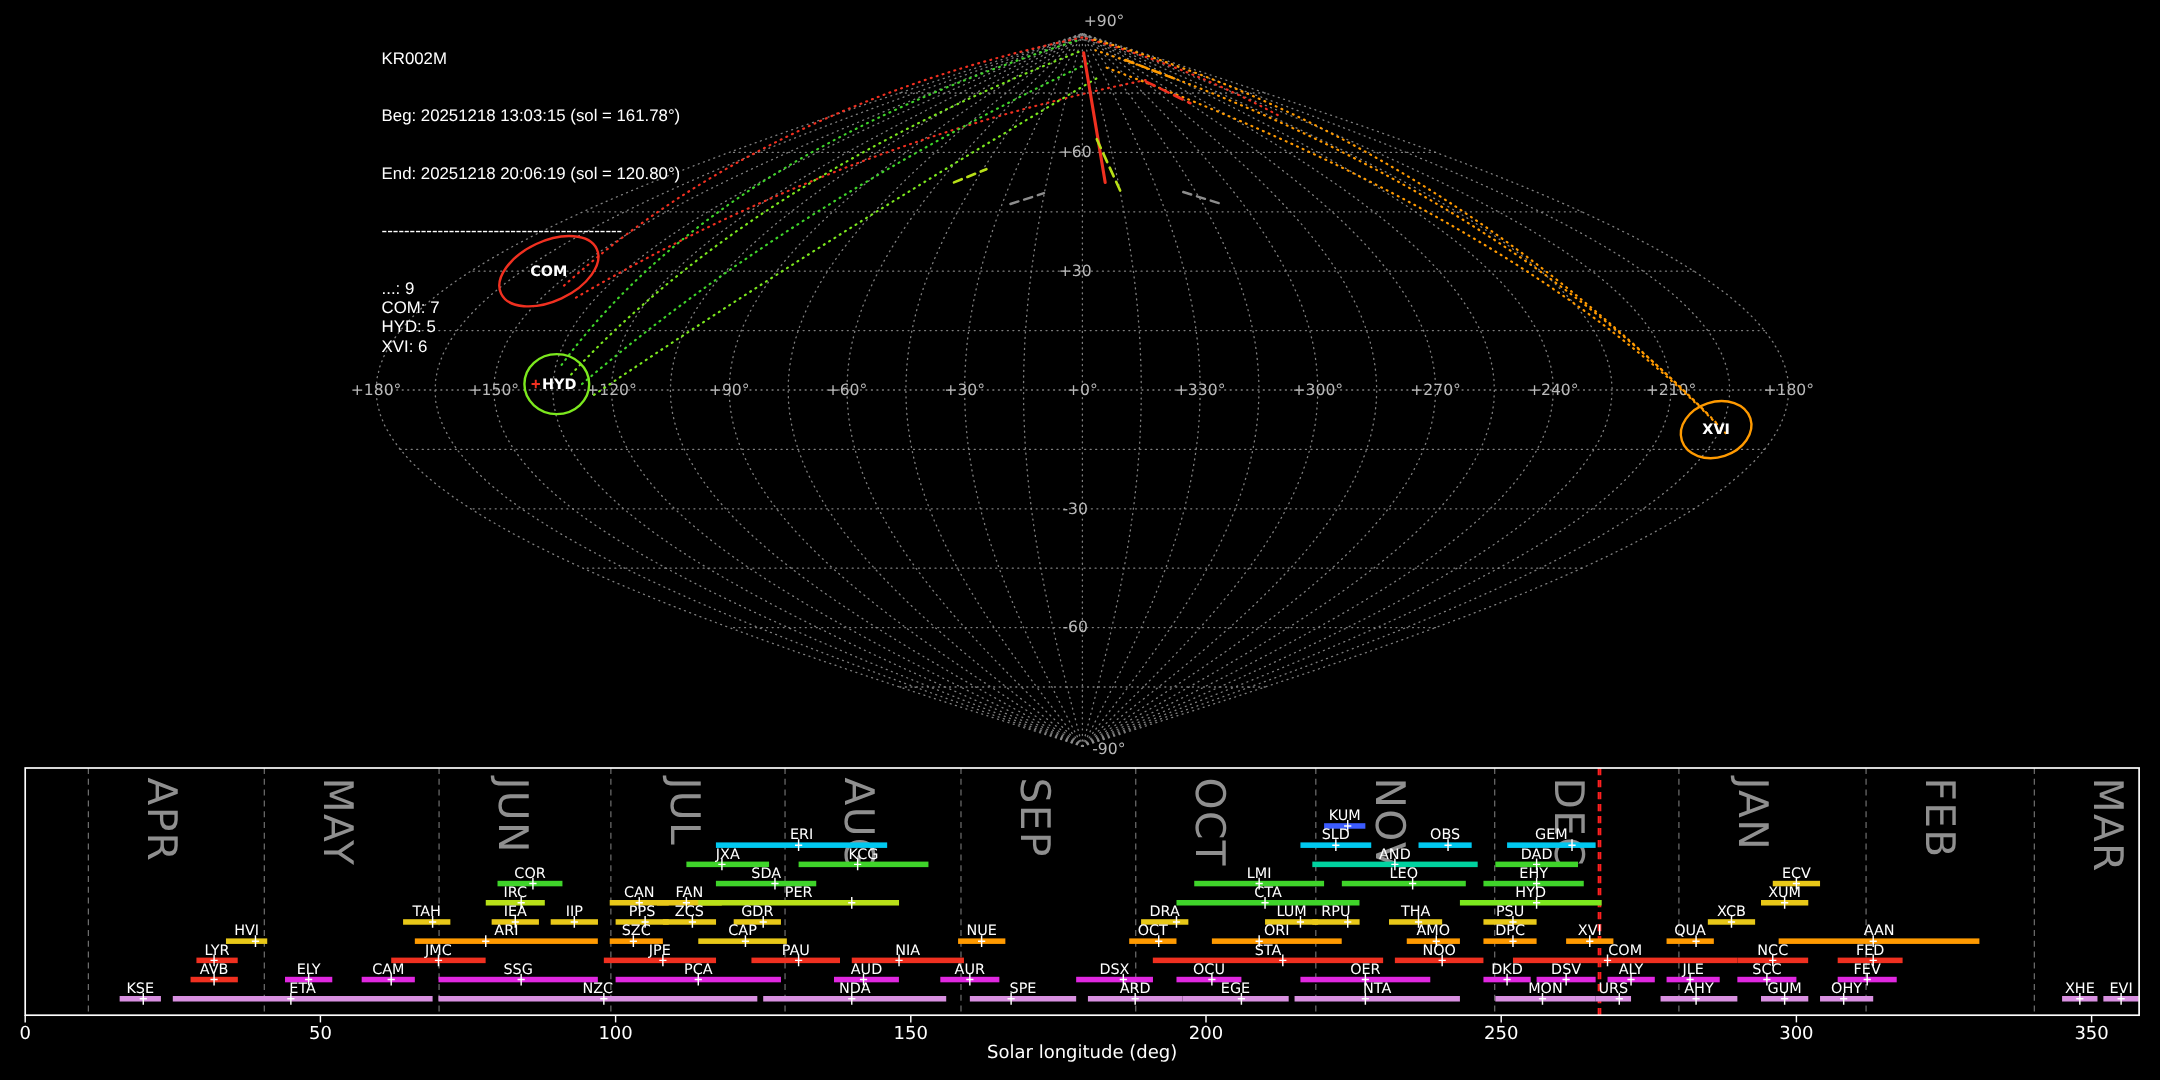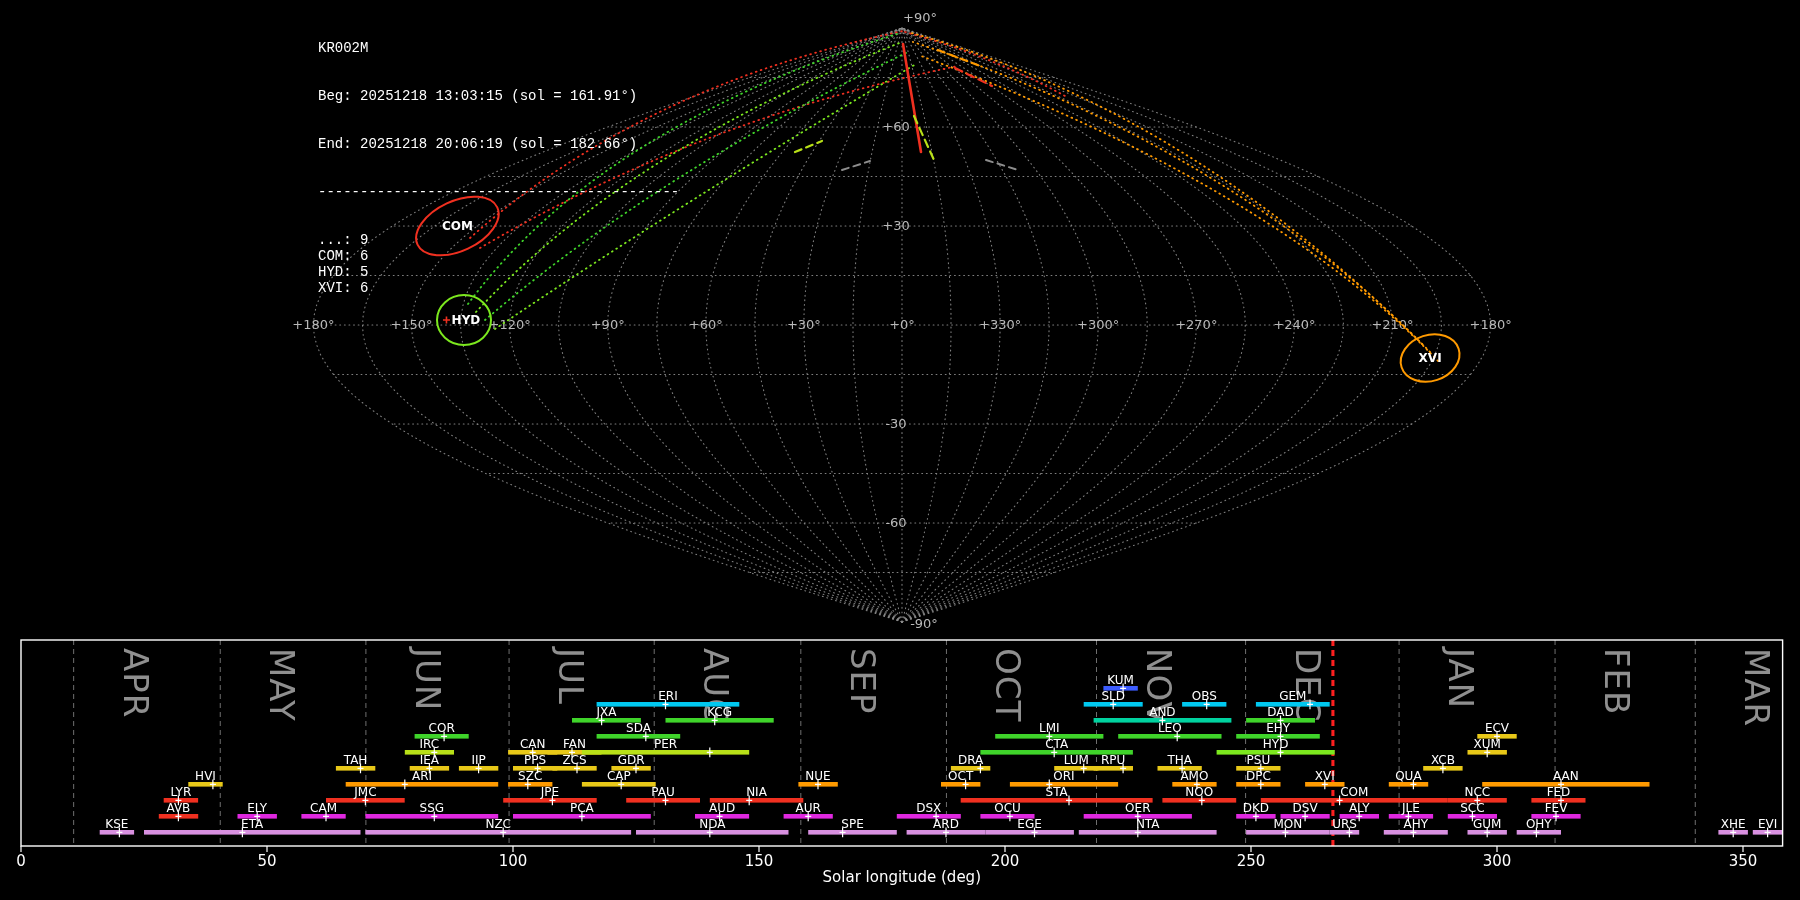--- a/index.html
+++ b/index.html
@@ -2,21 +2,21 @@
 <html><head>
 <meta charset="utf-8">
 <style>
   * { margin:0; padding:0; box-sizing:border-box; }
   html, body { width:1800px; height:900px; background:#000; overflow:hidden; }
   #page { position:relative; width:1800px; height:633px; background:#000;
           font-family:"DejaVu Sans","Liberation Sans",sans-serif; }
   #scene { position:absolute; left:0; top:0; }
   svg text { font-family:"DejaVu Sans","Liberation Sans",sans-serif; }
   #info { position:absolute; left:318px; top:8px; color:#fff;
-          font-family:Liberation Mono, monospace;
+          font-family:Liberation Sans, sans-serif;
           font-size:14px; line-height:16px; white-space:pre; z-index:2; }
 </style>
 </head>
 <body>
 
 <div id="page">
   <svg id="scene" width="1800" height="900" viewBox="0 0 1800 900">
       <g>
         <polyline points="1054.3,572.5 1050.1,572.5 1045.9,572.5 1041.6,572.5 1037.4,572.5 1033.2,572.5 1029.0,572.5 1024.7,572.5 1020.5,572.5 1016.3,572.5 1012.0,572.5 1007.8,572.5 1003.6,572.5 999.3,572.5 995.1,572.5 990.9,572.5 986.6,572.5 982.4,572.5 978.2,572.5 973.9,572.5 969.7,572.5 965.5,572.5 961.2,572.5 957.0,572.5 952.8,572.5 948.5,572.5 944.3,572.5 940.1,572.5 935.9,572.5 931.6,572.5 927.4,572.5 923.2,572.5 918.9,572.5 914.7,572.5 910.5,572.5 906.2,572.5 902.0,572.5 897.8,572.5 893.5,572.5 889.3,572.5 885.1,572.5 880.8,572.5 876.6,572.5 872.4,572.5 868.1,572.5 863.9,572.5 859.7,572.5 855.5,572.5 851.2,572.5 847.0,572.5 842.8,572.5 838.5,572.5 834.3,572.5 830.1,572.5 825.8,572.5 821.6,572.5 817.4,572.5 813.1,572.5 808.9,572.5 804.7,572.5 800.4,572.5 796.2,572.5 792.0,572.5 787.7,572.5 783.5,572.5 779.3,572.5 775.0,572.5 770.8,572.5 766.6,572.5 762.4,572.5 758.1,572.5 753.9,572.5 749.7,572.5" fill="none" stroke="#8d8d8d" stroke-width="1.1" stroke-dasharray="0.8 3.8" stroke-linecap="round" opacity="0.9"></polyline>
         <polyline points="1196.3,523.0 1188.1,523.0 1180.0,523.0 1171.8,523.0 1163.6,523.0 1155.4,523.0 1147.3,523.0 1139.1,523.0 1130.9,523.0 1122.7,523.0 1114.6,523.0 1106.4,523.0 1098.2,523.0 1090.0,523.0 1081.8,523.0 1073.7,523.0 1065.5,523.0 1057.3,523.0 1049.2,523.0 1041.0,523.0 1032.8,523.0 1024.6,523.0 1016.5,523.0 1008.3,523.0 1000.1,523.0 991.9,523.0 983.8,523.0 975.6,523.0 967.4,523.0 959.2,523.0 951.0,523.0 942.9,523.0 934.7,523.0 926.5,523.0 918.4,523.0 910.2,523.0 902.0,523.0 893.8,523.0 885.6,523.0 877.5,523.0 869.3,523.0 861.1,523.0 853.0,523.0 844.8,523.0 836.6,523.0 828.4,523.0 820.3,523.0 812.1,523.0 803.9,523.0 795.7,523.0 787.5,523.0 779.4,523.0 771.2,523.0 763.0,523.0 754.8,523.0 746.7,523.0 738.5,523.0 730.3,523.0 722.1,523.0 714.0,523.0 705.8,523.0 697.6,523.0 689.4,523.0 681.3,523.0 673.1,523.0 664.9,523.0 656.8,523.0 648.6,523.0 640.4,523.0 632.2,523.0 624.0,523.0 615.9,523.0 607.7,523.0" fill="none" stroke="#8d8d8d" stroke-width="1.1" stroke-dasharray="0.8 3.8" stroke-linecap="round" opacity="0.9"></polyline>
@@ -402,18 +402,18 @@
         <line x1="1497" y1="846" x2="1497" y2="852" stroke="#ffffff" stroke-width="1.2"></line>
         <text x="1497" y="866" fill="#ffffff" font-size="15" text-anchor="middle">300</text>
         <line x1="1743" y1="846" x2="1743" y2="852" stroke="#ffffff" stroke-width="1.2"></line>
         <text x="1743" y="866" fill="#ffffff" font-size="15" text-anchor="middle">350</text>
         <text x="901.8" y="882" fill="#ffffff" font-size="15" text-anchor="middle">Solar longitude (deg)</text>
       </g>
     </svg>
 
   <div id="info">
     <div>KR002M</div>
-    <div>Beg: 20251218 13:03:15 (sol = 161.91°)</div>
-    <div>End: 20251218 20:06:19 (sol = 182.66°)</div>
+    <div>Beg: 20251218 13:03:15 (sol = 161.78°)</div>
+    <div>End: 20251218 20:06:19 (sol = 120.80°)</div>
     <div>-------------------------------------------</div>
-    <div id="counts"><div>...: 9</div><div>COM: 6</div><div>HYD: 5</div><div>XVI: 6</div></div>
+    <div id="counts"><div>...: 9</div><div>COM: 7</div><div>HYD: 5</div><div>XVI: 6</div></div>
   </div>
 </div>
 
 </body></html>

